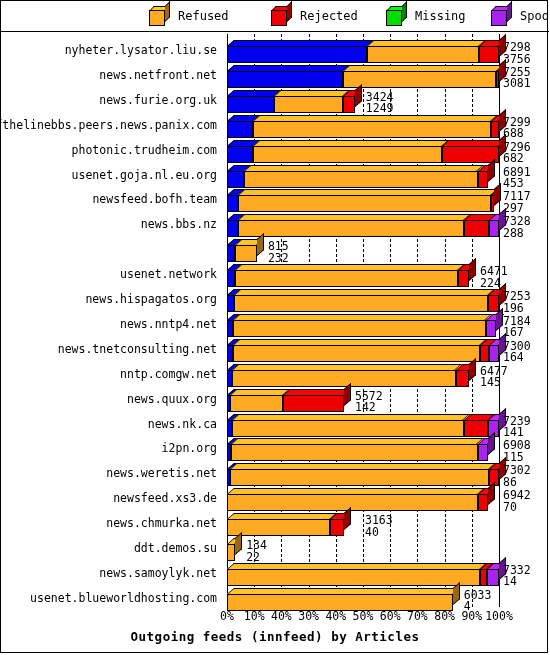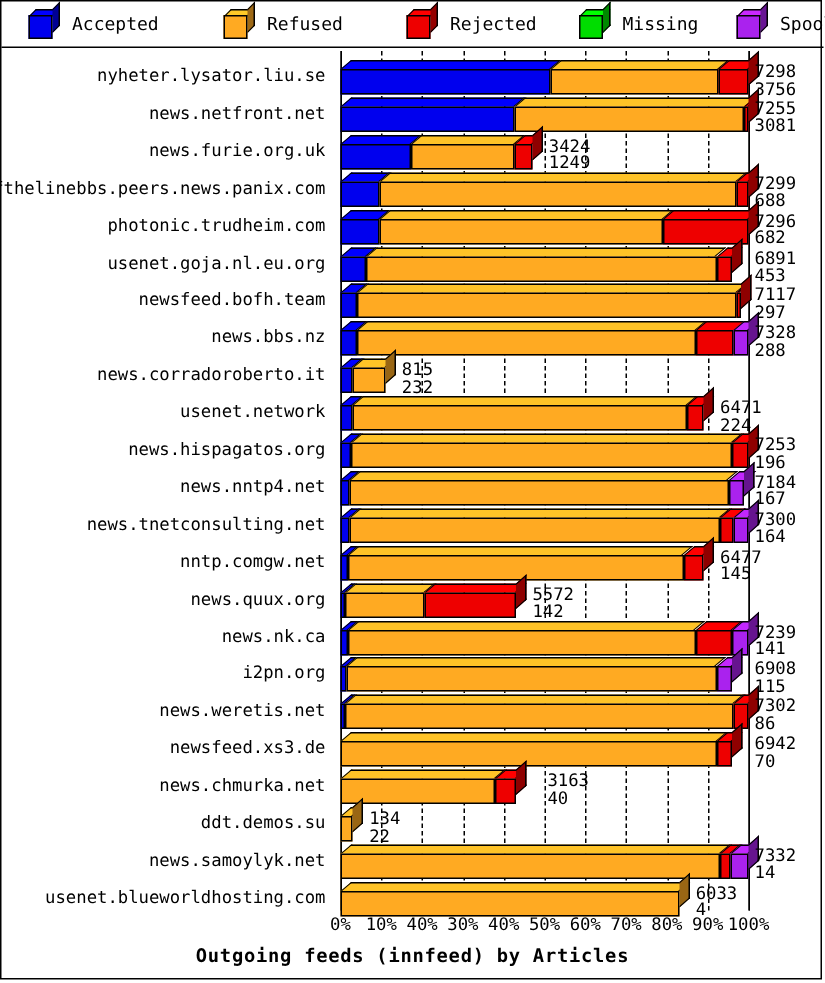--- a/index.html
+++ b/index.html
@@ -91,28 +91,20 @@
     position:absolute;left:0;top:597px;width:548px;text-align:center;
     font-size:12.5px;font-weight:bold;color:#000;letter-spacing:0.5px;
   }
 </style>
 </head>
 <body>
 
 <div id="frame">
 
   <div id="legend">
-      <div class="legend-item" style="position: absolute; left: 18px;">
-        <span class="legend-cube">
-          <span class="top" style="background: rgb(0, 0, 255);"></span>
-          <span class="side" style="background: rgb(0, 0, 148);"></span>
-          <span class="face" style="background: rgb(0, 0, 238);"></span>
-        </span>
-        <span class="legend-label">Accepted</span>
-      </div>
       <div class="legend-item" style="position: absolute; left: 148px;">
         <span class="legend-cube">
           <span class="top" style="background: rgb(255, 201, 40);"></span>
           <span class="side" style="background: rgb(158, 105, 21);"></span>
           <span class="face" style="background: rgb(255, 170, 34);"></span>
         </span>
         <span class="legend-label">Refused</span>
       </div>
       <div class="legend-item" style="position: absolute; left: 270px;">
         <span class="legend-cube">
@@ -143,21 +135,20 @@
   <div id="plot">
     <div id="ylabels">
         <div class="ylabel" style="top: 35.9px;">news.netfront.net</div>
         <div class="ylabel" style="top: 11px;">nyheter.lysator.liu.se</div>
         <div class="ylabel" style="top: 60.8px;">news.furie.org.uk</div>
         <div class="ylabel" style="top: 85.7px;">endofthelinebbs.peers.news.panix.com</div>
         <div class="ylabel" style="top: 135.5px;">usenet.goja.nl.eu.org</div>
         <div class="ylabel" style="top: 110.6px;">photonic.trudheim.com</div>
         <div class="ylabel" style="top: 160.4px;">newsfeed.bofh.team</div>
         <div class="ylabel" style="top: 185.3px;">news.bbs.nz</div>
-        <div class="ylabel" style="top: 210.2px;">news.corradoroberto.it</div>
         <div class="ylabel" style="top: 235.1px;">usenet.network</div>
         <div class="ylabel" style="top: 260px;">news.hispagatos.org</div>
         <div class="ylabel" style="top: 284.9px;">news.nntp4.net</div>
         <div class="ylabel" style="top: 309.8px;">news.tnetconsulting.net</div>
         <div class="ylabel" style="top: 334.7px;">nntp.comgw.net</div>
         <div class="ylabel" style="top: 359.6px;">news.quux.org</div>
         <div class="ylabel" style="top: 384.5px;">news.nk.ca</div>
         <div class="ylabel" style="top: 409.4px;">i2pn.org</div>
         <div class="ylabel" style="top: 434.3px;">news.weretis.net</div>
         <div class="ylabel" style="top: 459.2px;">newsfeed.xs3.de</div>

